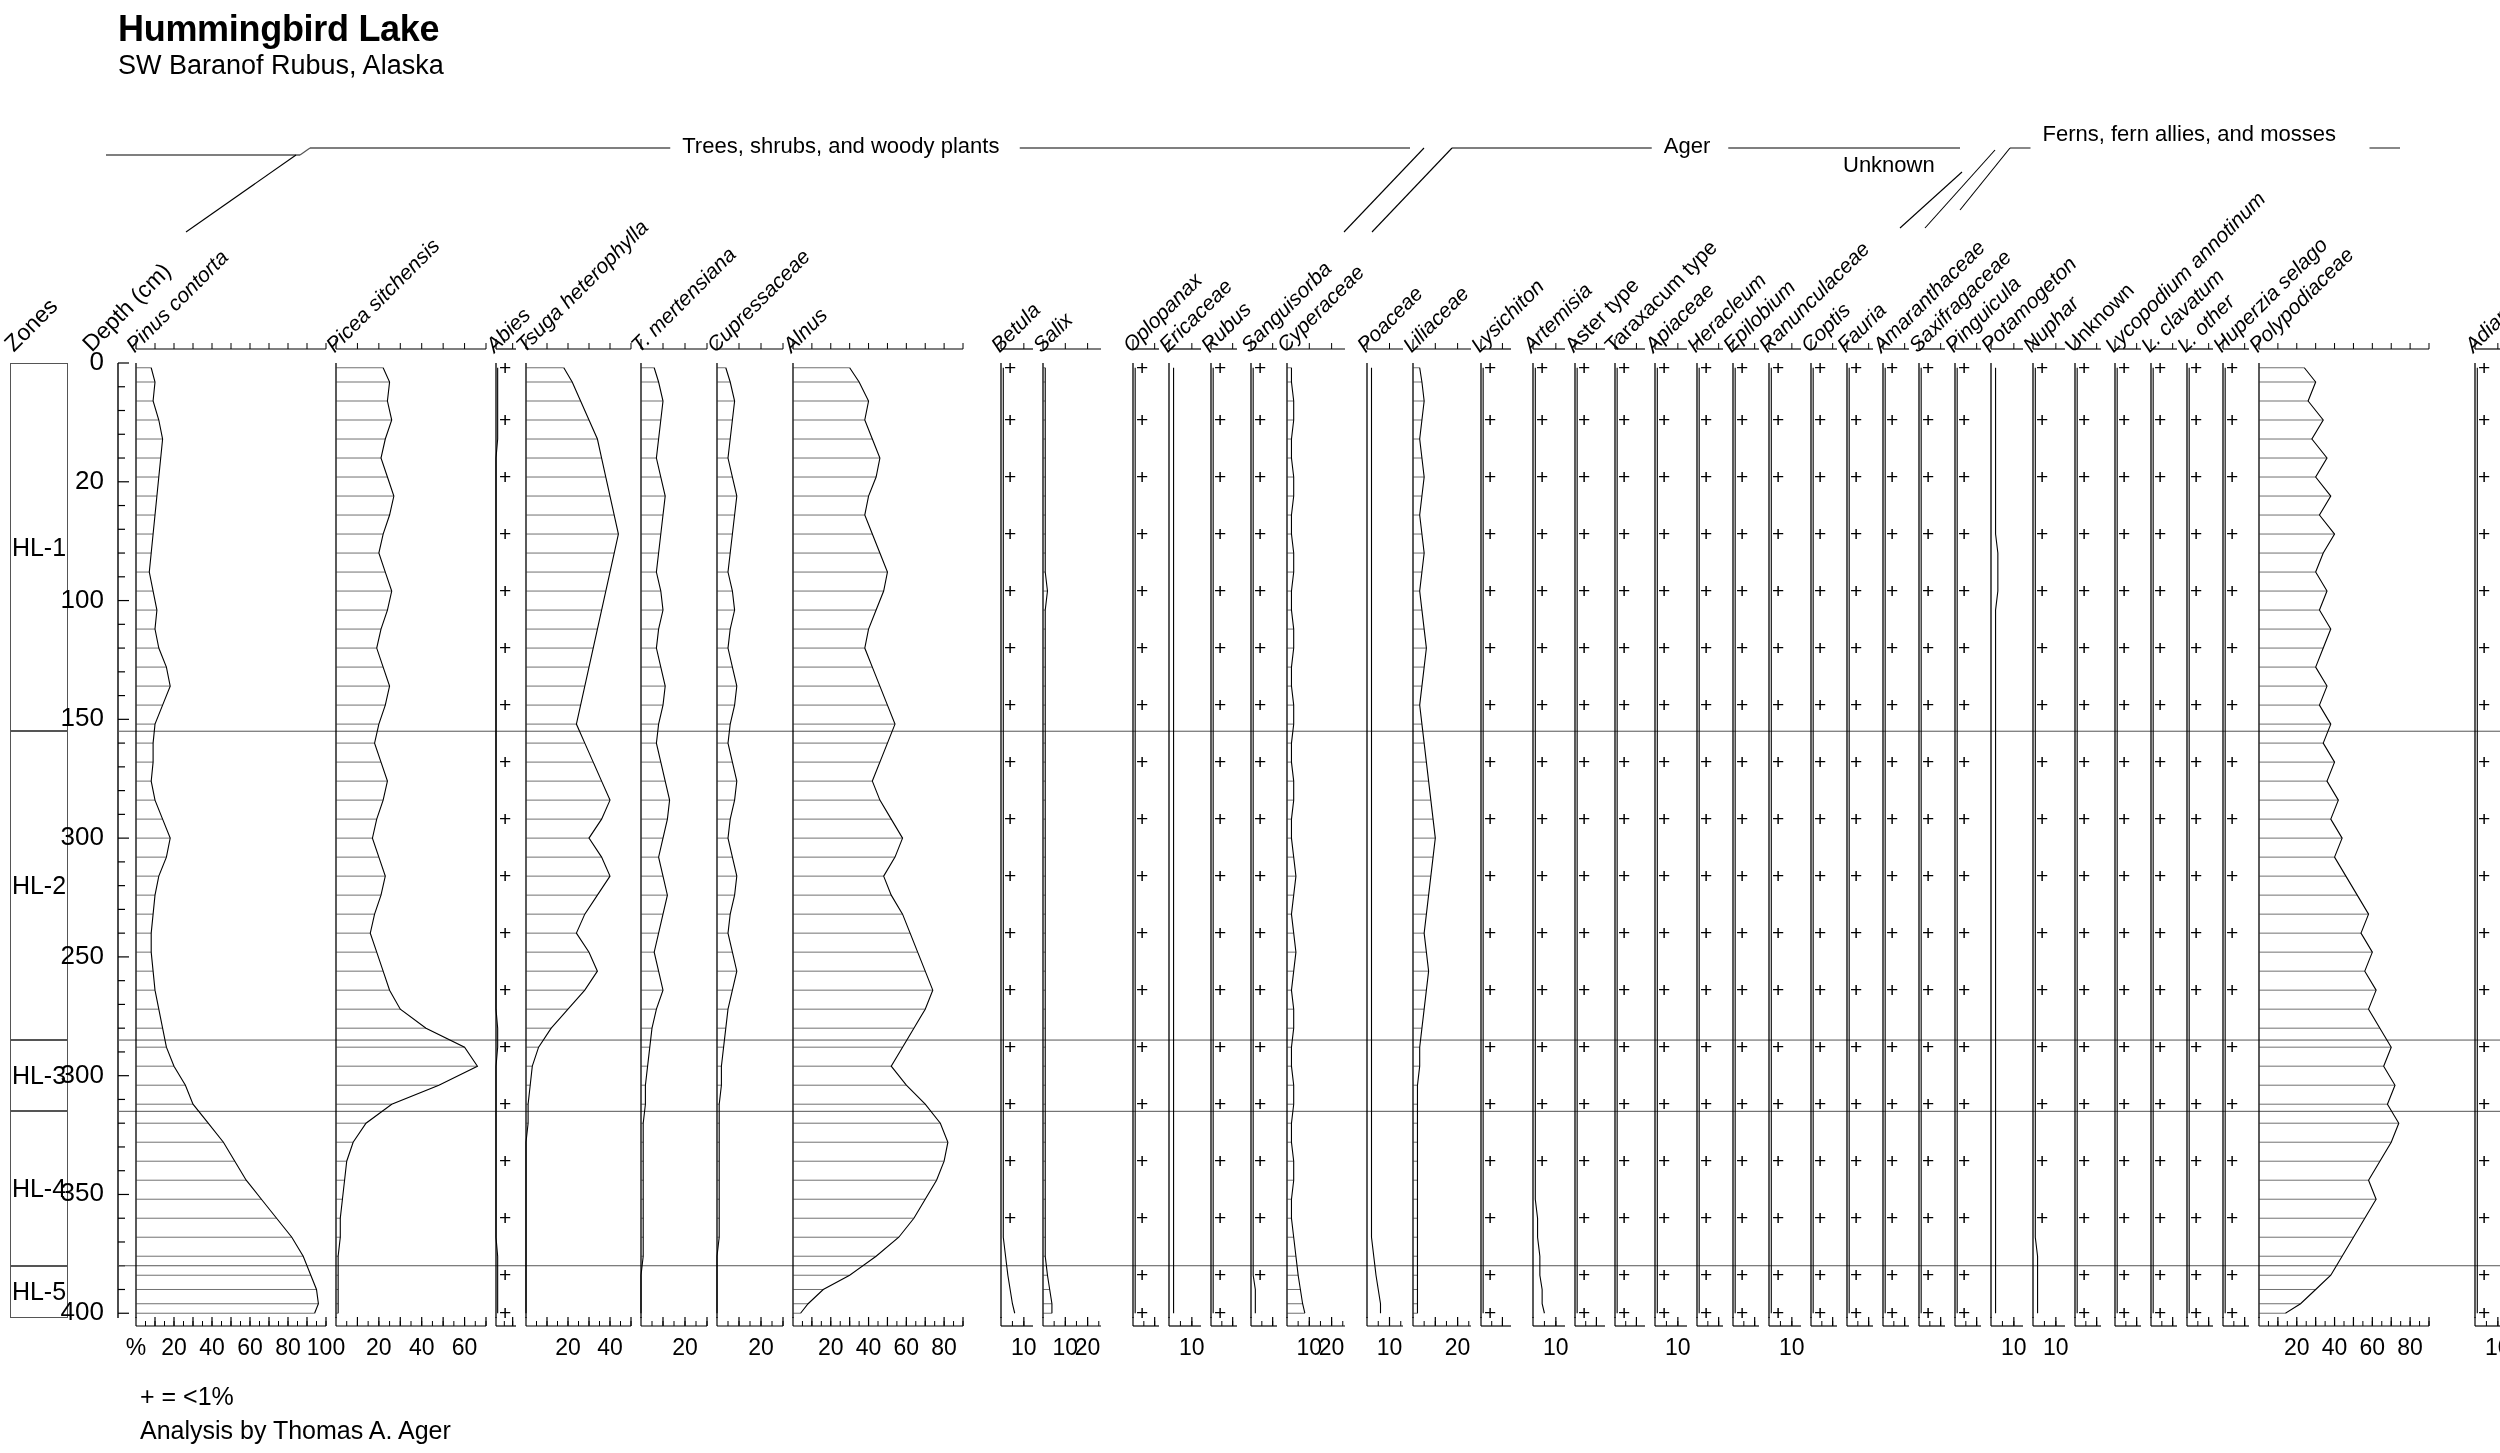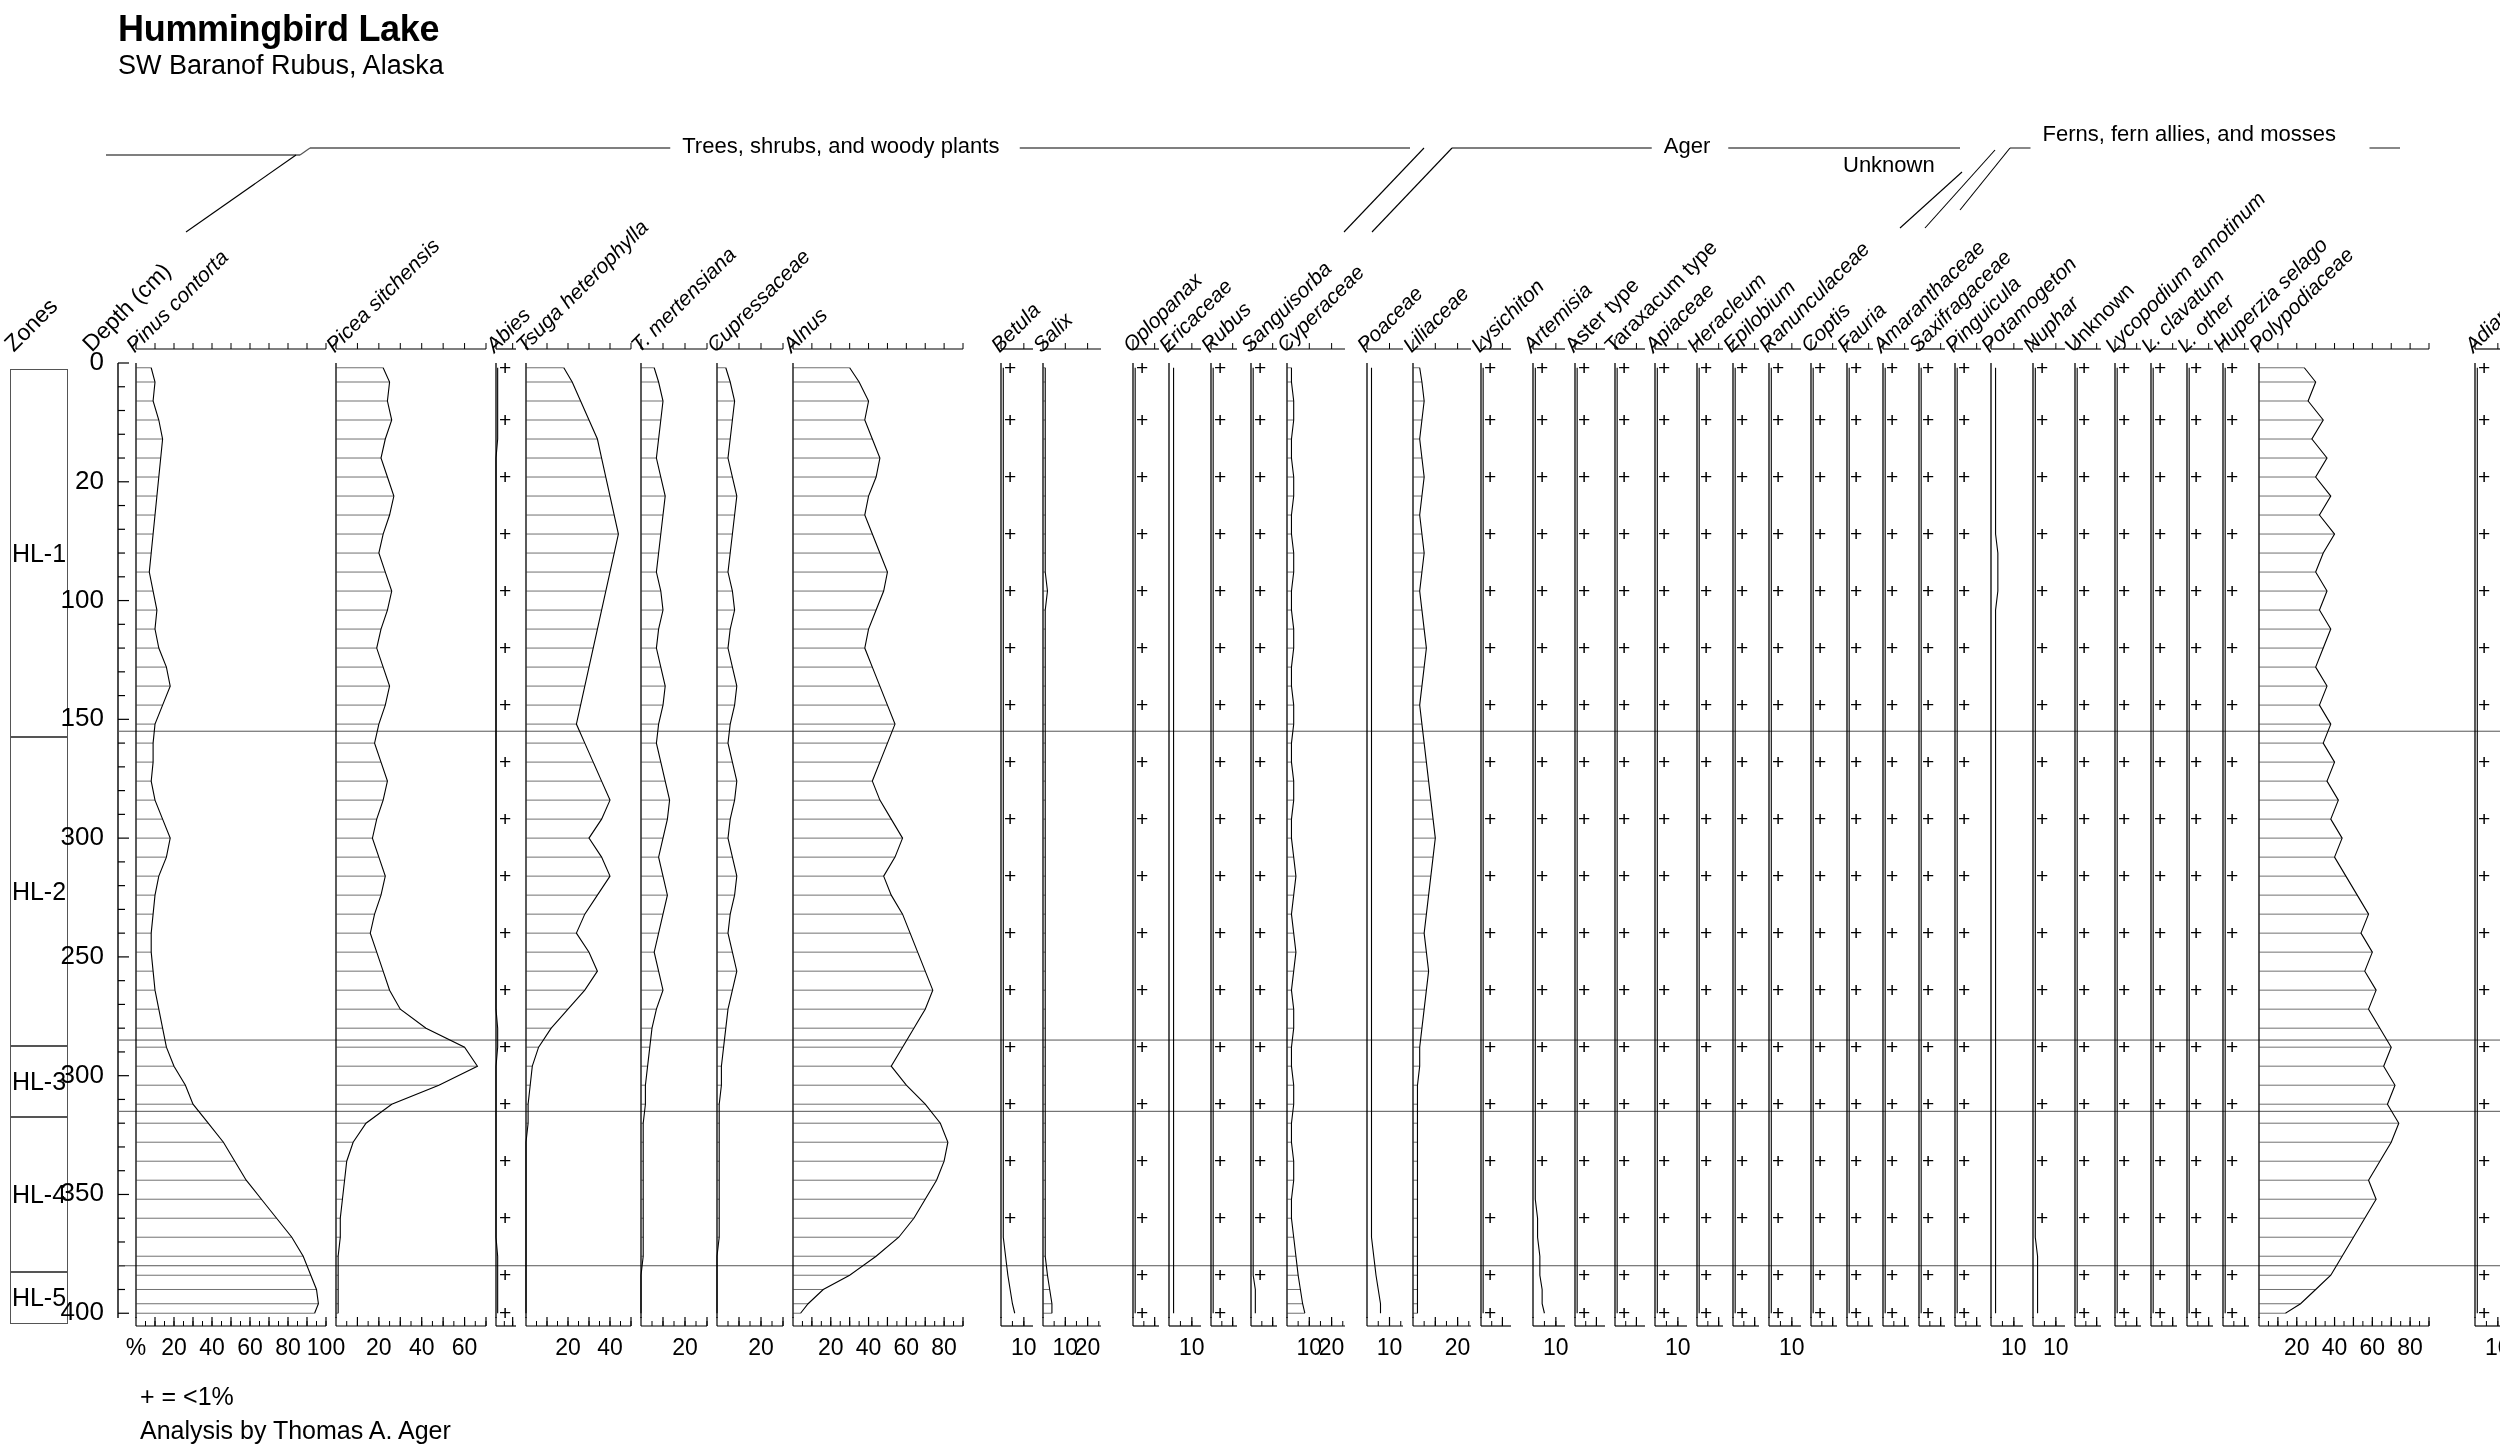--- a/index.html
+++ b/index.html
@@ -5,21 +5,21 @@
   html,body{margin:0;padding:0;background:#fff;}
   body{width:2500px;height:1453px;position:relative;font-family:"Liberation Sans",sans-serif;color:#000;overflow:hidden;}
   #stage{position:absolute;left:0;top:0;width:2500px;height:1453px;}
   .abs{position:absolute;}
   #title{left:118px;top:8px;font-size:36px;font-weight:bold;letter-spacing:-0.3px;}
   #subtitle{left:118px;top:50px;font-size:27px;}
   .grouphdr{font-size:22px;white-space:nowrap;}
   .taxlabel{font-size:21px;font-style:italic;white-space:nowrap;transform-origin:0 100%;transform:rotate(-45deg);}
   .taxlabel.up{font-style:normal;}
   .hdrlabel{font-size:23px;white-space:nowrap;transform-origin:0 100%;transform:rotate(-45deg);}
-  .zonebox{border:1.5px solid #555;box-sizing:border-box;display:flex;align-items:center;justify-content:center;font-size:25px;background:#fff;margin-top:6px;}
+  .zonebox{border:1.5px solid #555;box-sizing:border-box;display:flex;align-items:center;justify-content:center;font-size:25px;background:#fff;}
   .depthlab{font-size:26px;text-align:right;white-space:nowrap;}
   .axnum{font-size:23px;text-align:center;white-space:nowrap;}
   .foot{font-size:25px;white-space:nowrap;}
   svg{display:block;}
   .plus{font-size:21px;line-height:1;}
 </style>
 </head>
 <body>
 
 <div id="stage">

